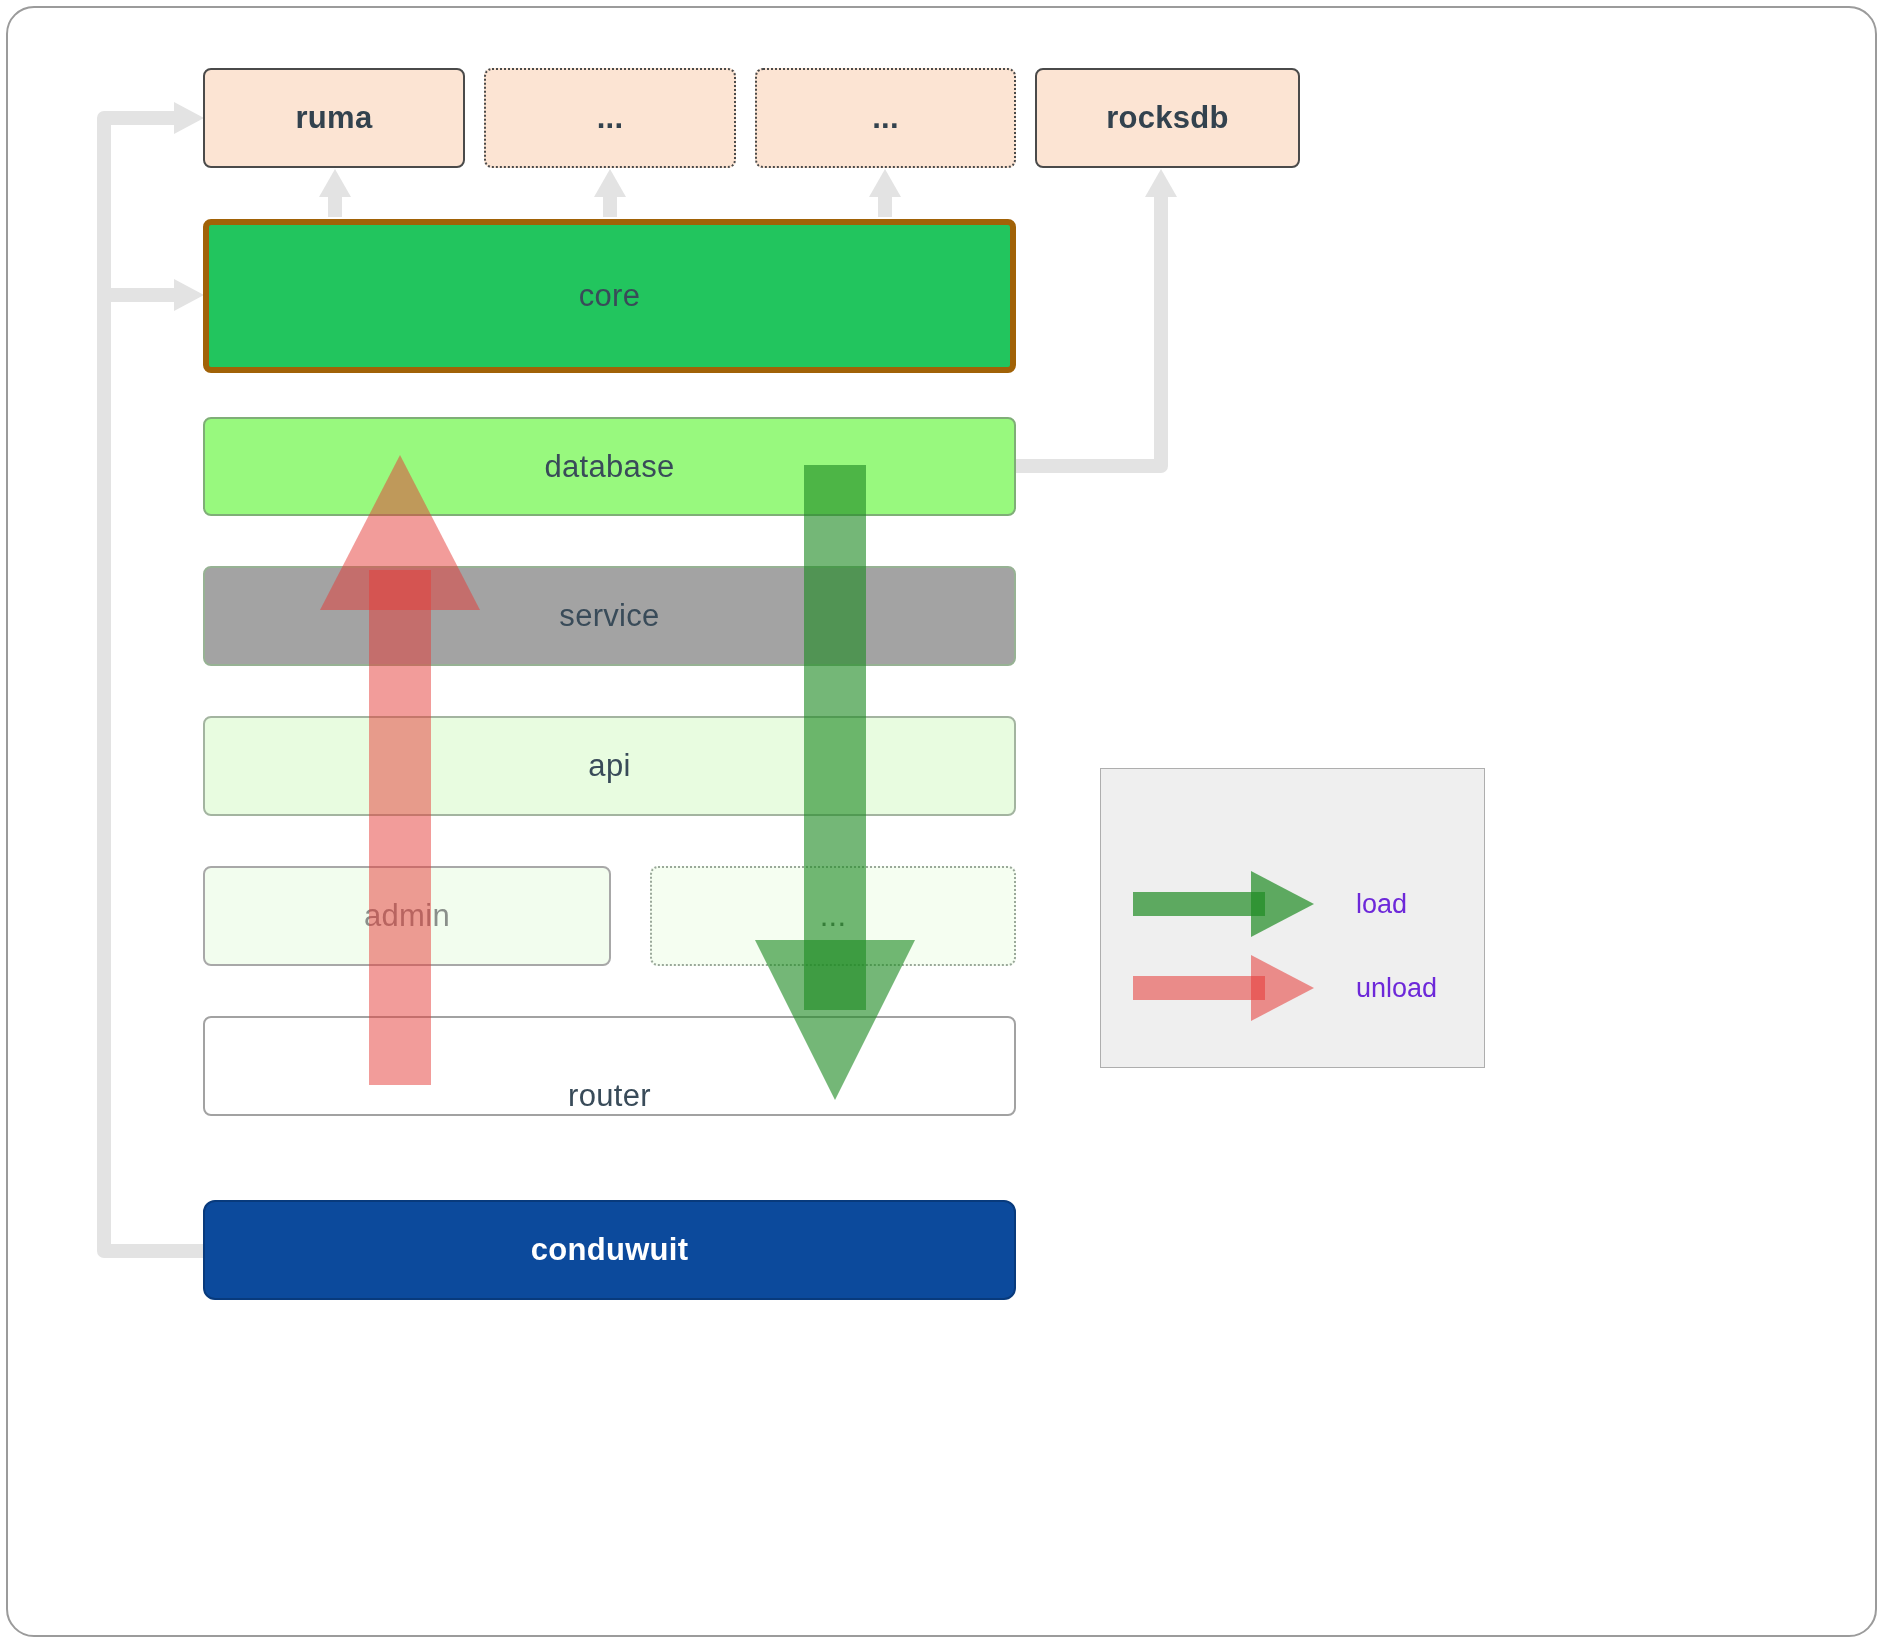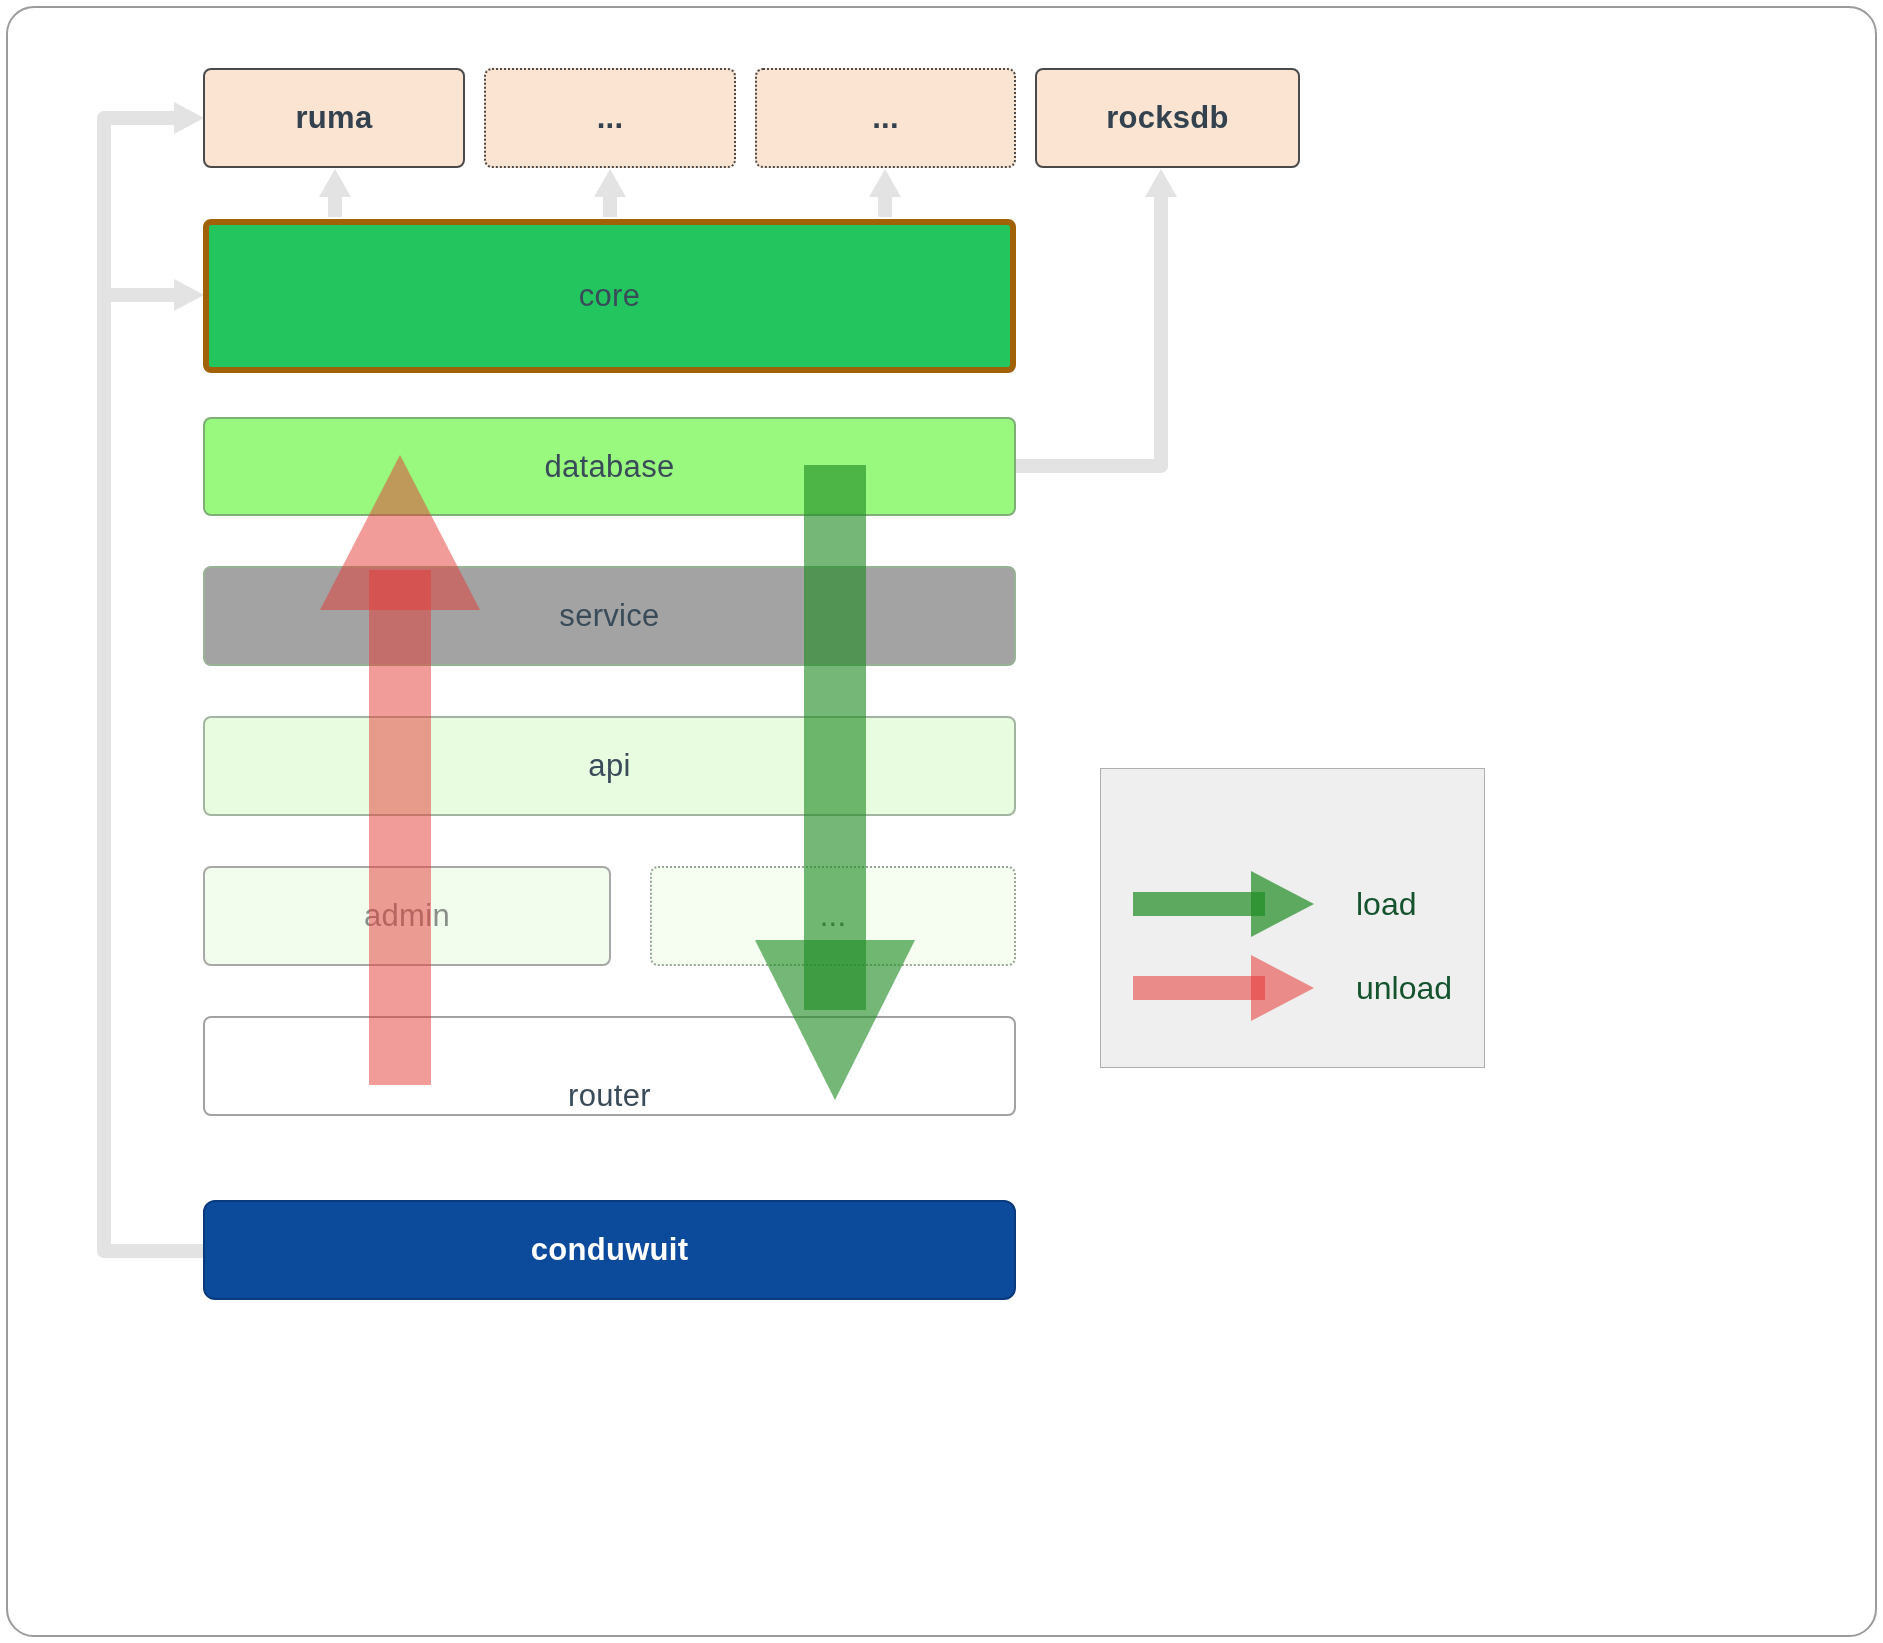--- a/index.html
+++ b/index.html
@@ -23,21 +23,21 @@
   .router{background:#ffffff;border:2px solid #a2a2a2;}
   .conduwuit{background:#0c4a9c;border:2px solid #083a7c;color:#ffffff;font-weight:bold;border-radius:12px;}
 
   .legend{position:absolute;left:1100px;top:768px;width:385px;height:300px;
           background:#efefef;border:1.5px solid #aeaeae;box-sizing:border-box;z-index:4;}
   .legend-title{position:absolute;left:0;top:24px;width:100%;text-align:center;
                 font-size:36px;color:#0d0d0d;}
   .legend-row{position:absolute;left:30px;display:flex;align-items:center;gap:40px;}
   .legend-row.load{top:96px;}
   .legend-row.unload{top:180px;}
-  .legend-label{font-size:32px;color:#14532d;}
+  .legend-label{font-size:27px;color:#6d28d9;}
 </style>
 </head>
 <body>
 
 <div class="frame"></div>
 
 <svg class="layer z-connectors" width="1883" height="1643" viewBox="0 0 1883 1643">
   <g stroke="#e3e3e3" stroke-width="14" fill="none" stroke-linejoin="round">
     <path d="M 210 1251 L 104 1251 L 104 118 L 176 118"></path>
     <path d="M 104 295 L 176 295"></path>

